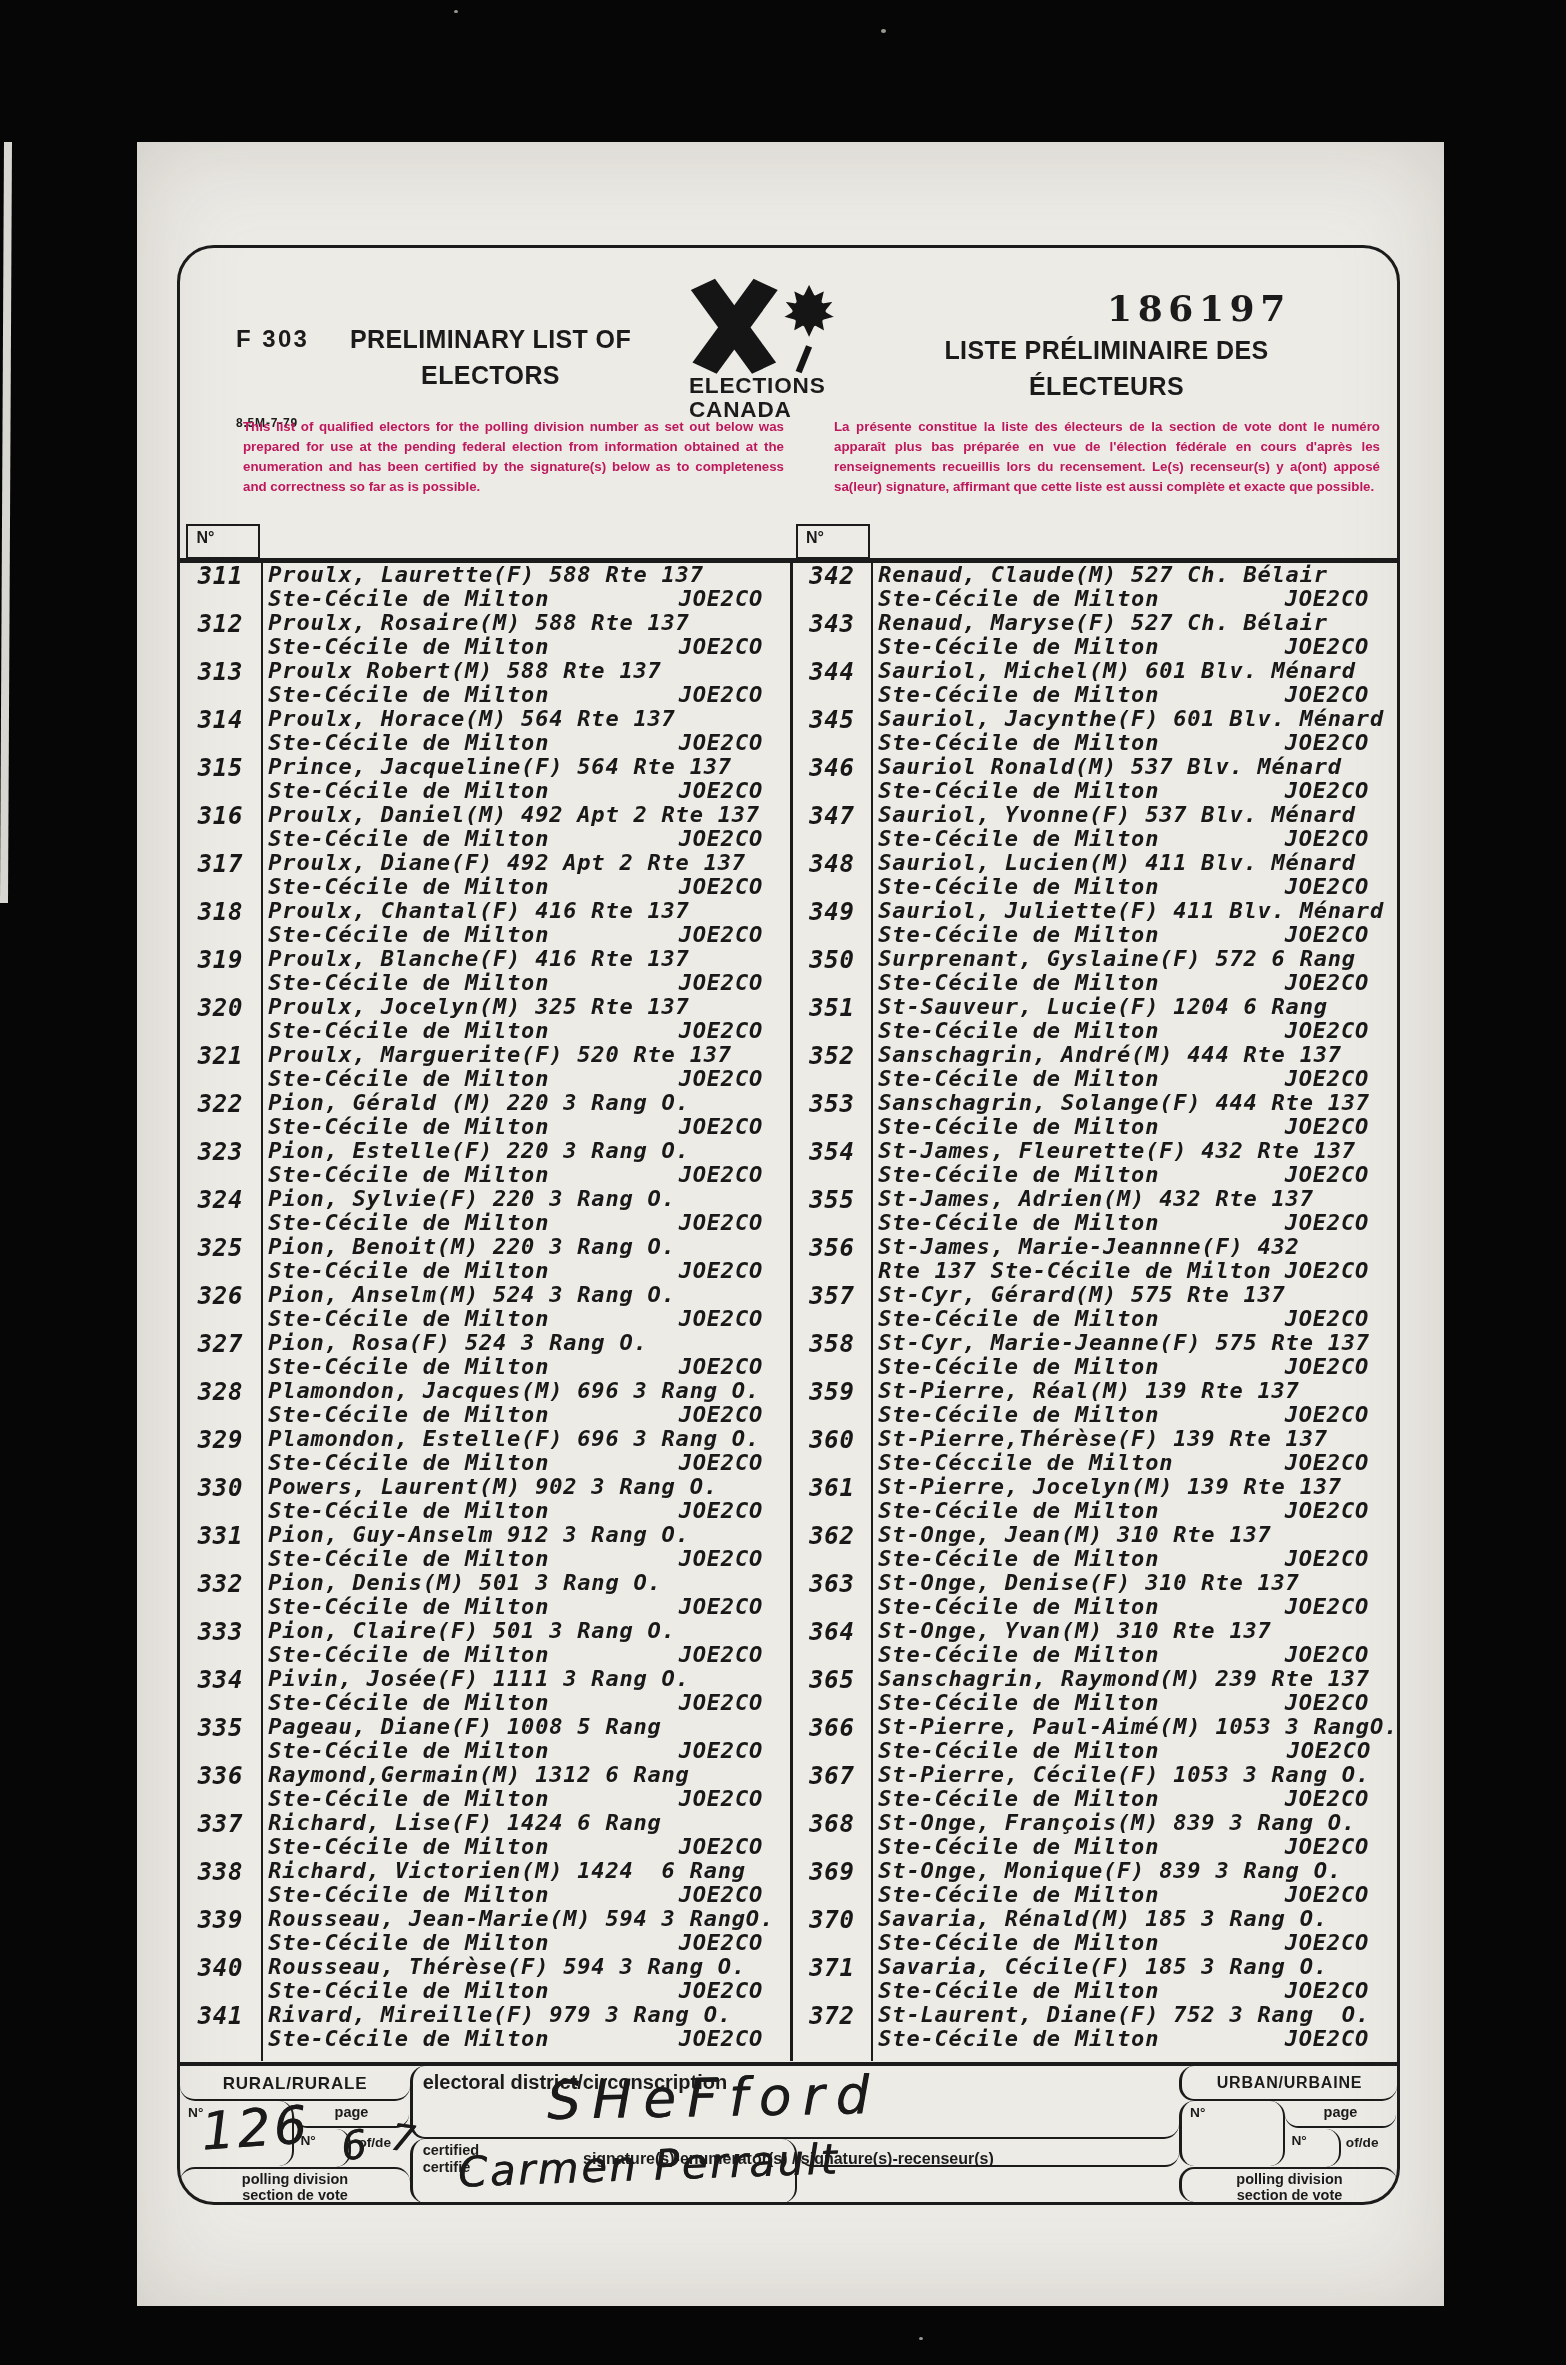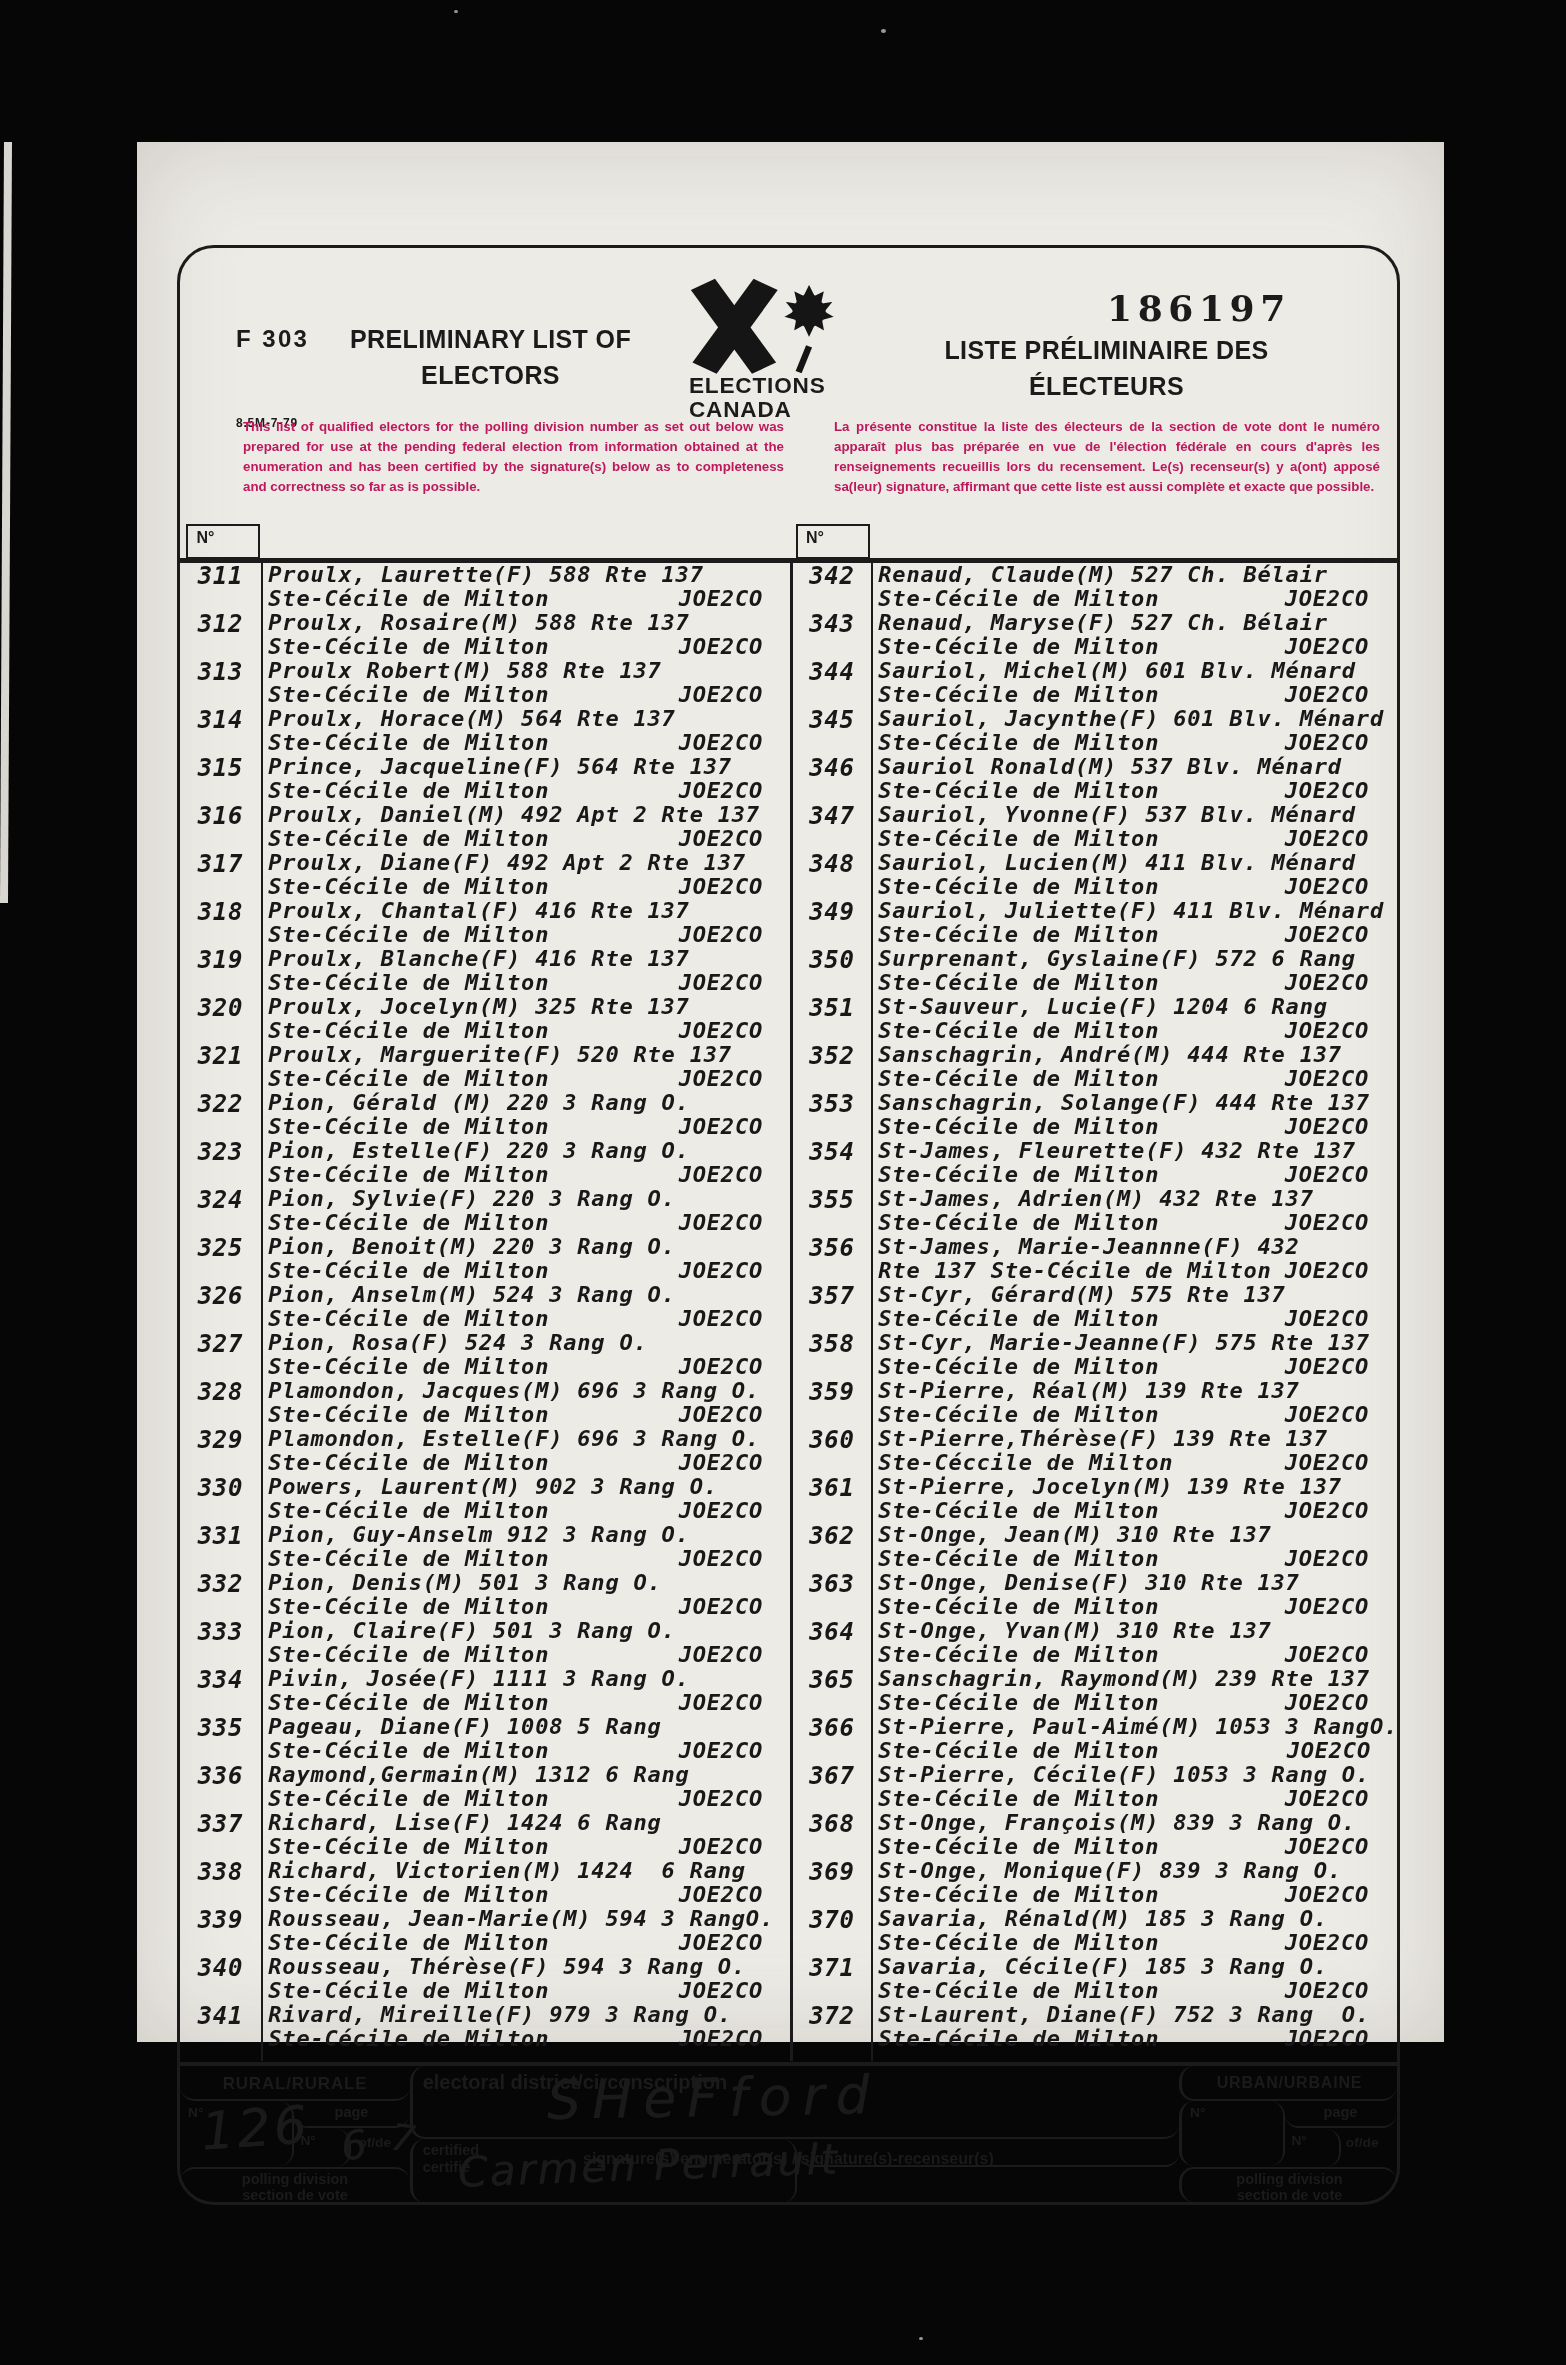--- a/index.html
+++ b/index.html
@@ -1,20 +1,20 @@
 <!DOCTYPE html>
 <html style="font-size:13px"><head>
 <meta charset="utf-8">
 <style>
   * { margin:0; padding:0; box-sizing:border-box; }
   html,body { width:1566px; height:2366px; }
   body { background:#060606; position:relative; font-family:"Liberation Sans", sans-serif; }
 
   .paper {
-    position:absolute; left:137px; top:142px; width:1307px; height:1900px;
+    position:absolute; left:137px; top:142px; width:1307px; height:2164px;
     background:#edebe6;
     box-shadow: inset 0 0 97px rgba(120,115,105,.25);
   }
   .edge-sliver {
     position:absolute; left:2.4px; top:142px; width:8px; height:761px;
     background:#d8d6d0; transform:rotate(.3deg);
   }
   .speck { position:absolute; background:#9a9890; border-radius:50%; }
 
   .form {

